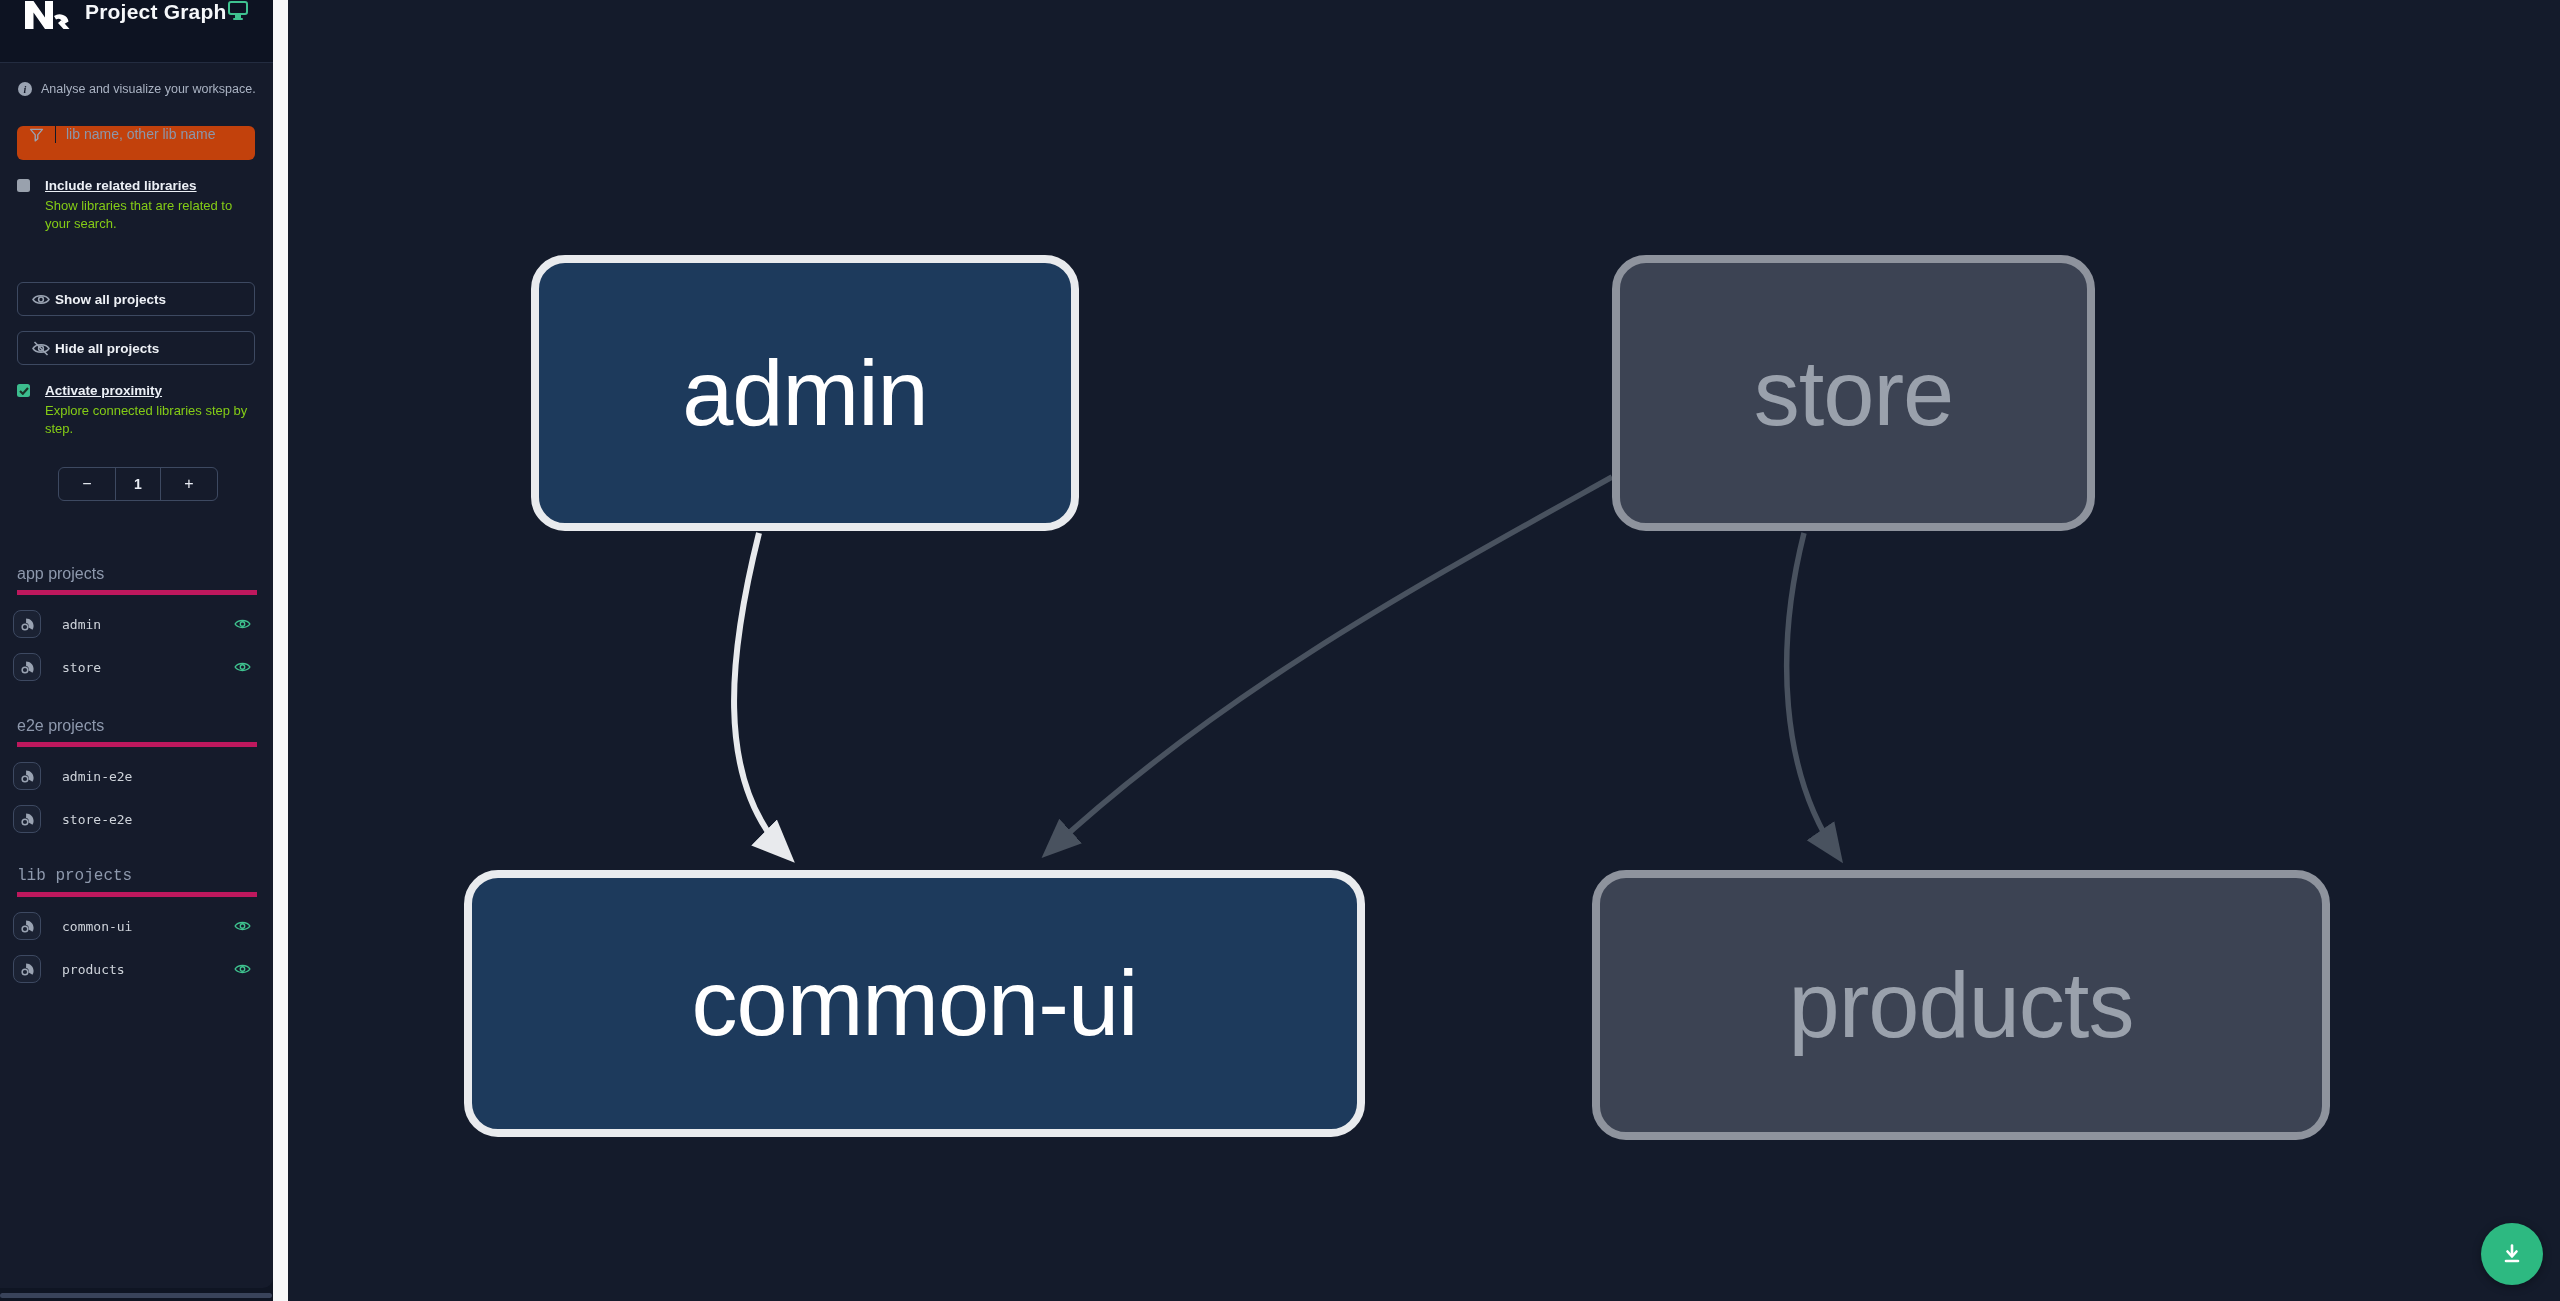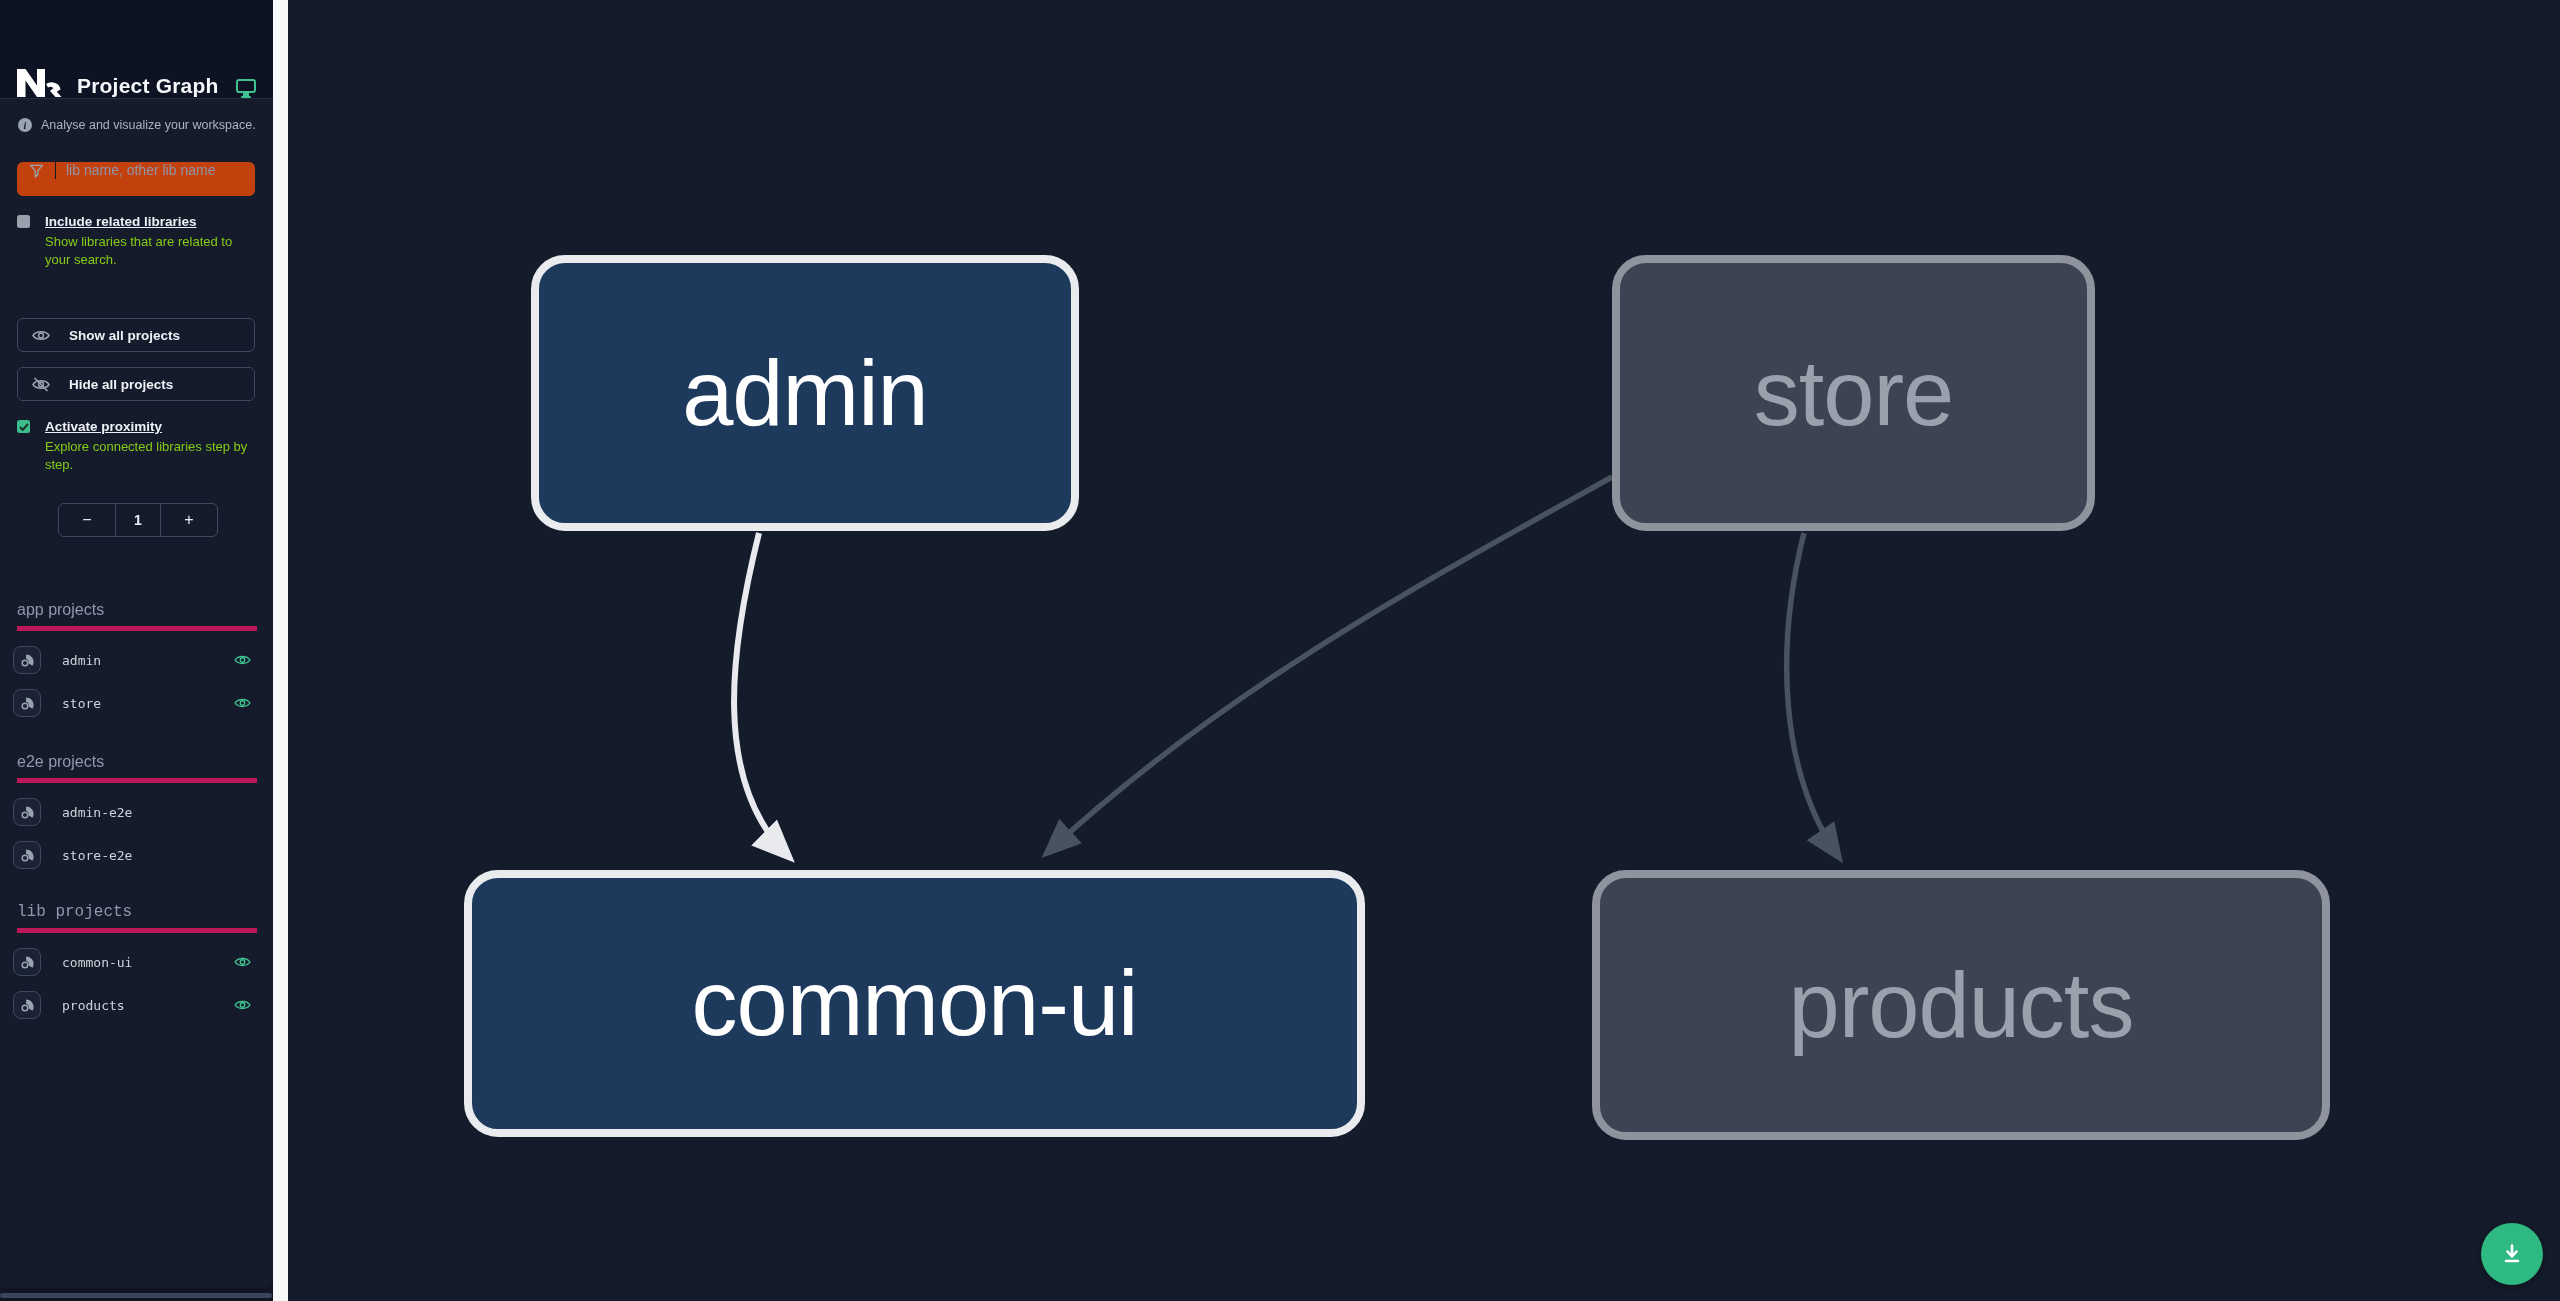--- a/index.html
+++ b/index.html
@@ -4,39 +4,39 @@
 <style>
   html,body{margin:0;padding:0;}
   body{
     width:2560px;height:1301px;overflow:hidden;position:relative;
     background:#0b101c;font-family:"Liberation Sans",sans-serif;
     -webkit-font-smoothing:antialiased;
   }
   
   .sidebar{position:absolute;left:0;top:0;width:273px;height:1301px;background:#0f1523;}
   .sidebar-panel{position:absolute;left:0;top:0;width:273px;height:1288px;background:#151b2b;border-radius:0 0 10px 0;overflow:hidden;}
-  .sidebar-header{height:99px;background:#0d1322;border-bottom:1px solid #232c40;display:flex;align-items:flex-end;padding:0 16px;box-sizing:border-box;}
+  .sidebar-header{height:63px;background:#0d1322;border-bottom:1px solid #232c40;display:flex;align-items:flex-start;padding:0 24px;box-sizing:border-box;}
   .app-title{color:#f5f7fa;font-size:21px;font-weight:bold;margin-left:15px;letter-spacing:.2px;}
   .monitor-btn{margin-left:auto;background:none;border:none;padding:0;cursor:pointer;display:flex;}
   .intro{display:flex;align-items:center;gap:9px;padding:19px 16px 0 18px;}
   .info-icon{width:14px;height:14px;border-radius:50%;background:#9aa3b2;color:#141a2a;font-size:10px;font-weight:bold;display:inline-flex;align-items:center;justify-content:center;font-family:"Liberation Serif",serif;font-style:italic;flex:0 0 auto;}
   .intro-text{color:#aab3c3;font-size:12.5px;}
   .search{margin:30px 16px 0 17px;height:34px;display:flex;align-items:flex-start;background:#c2410c;border-radius:6px;overflow:hidden;width:238px;box-sizing:border-box;}
   .search .funnel{width:38px;display:flex;align-items:center;justify-content:center;border-right:1px solid #121827;flex:0 0 auto;}
   .search input{flex:1;background:transparent;border:none;outline:none;color:#e8ecf3;font-size:14px;padding:0 10px;font-family:"Liberation Sans",sans-serif;}
   .search input::placeholder{color:#8c96aa;}
   .opt{display:flex;margin:17px 16px 0 17px;gap:15px;}
   .cb{width:13px;height:13px;border-radius:2.5px;margin-top:2px;flex:0 0 auto;cursor:pointer;display:flex;align-items:center;justify-content:center;}
   .cb-gray{background:#99a1ad;}
   .cb-white{background:#ffffff;}
   .cb-green{background:#3cbd8e;}
   .opt-text{width:206px;}
   .opt-label{color:#ecf0f6;font-size:13.5px;font-weight:bold;line-height:17px;cursor:pointer;text-decoration:underline;}
   .opt-desc{color:#84cc16;font-size:13px;line-height:18px;margin-top:3px;}
-  .side-btn{margin:15px 16px 0 17px;width:238px;height:34px;box-sizing:border-box;border:1px solid #3d4961;border-radius:6px;background:transparent;display:flex;align-items:center;gap:19px;padding:0 14px;cursor:pointer;text-align:center;}
+  .side-btn{margin:15px 16px 0 17px;width:238px;height:34px;box-sizing:border-box;border:1px solid #3d4961;border-radius:6px;background:transparent;display:flex;align-items:center;gap:5px;padding:0 14px;cursor:pointer;text-align:center;}
   .side-btn:first-of-type{margin-top:49px;}
   .side-btn span{color:#eef1f6;font-size:13.5px;font-weight:bold;}
   .stepper{margin:29px 0 0 58px;width:160px;height:34px;box-sizing:border-box;border:1px solid #3d4961;border-radius:6px;display:flex;}
   .stepper > *{flex:1;display:flex;align-items:center;justify-content:center;color:#e9edf4;background:transparent;border:none;font-size:16px;cursor:pointer;font-family:"Liberation Sans",sans-serif;}
   .stepper .step-val{border-left:1px solid #3d4961;border-right:1px solid #3d4961;font-size:14px;font-weight:bold;cursor:default;}
   .section-title{margin:0 16px 0 17px;padding-bottom:7px;border-bottom:5px solid #be185d;color:#8e99ad;font-size:16px;}
   .st-app{margin-top:64px;}
   .st-e2e{margin-top:36px;}
   .st-lib{margin-top:34px;font-family:Liberation Mono, monospace;}
   .prow{display:flex;align-items:center;margin:15px 16px 0 13px;height:28px;}

